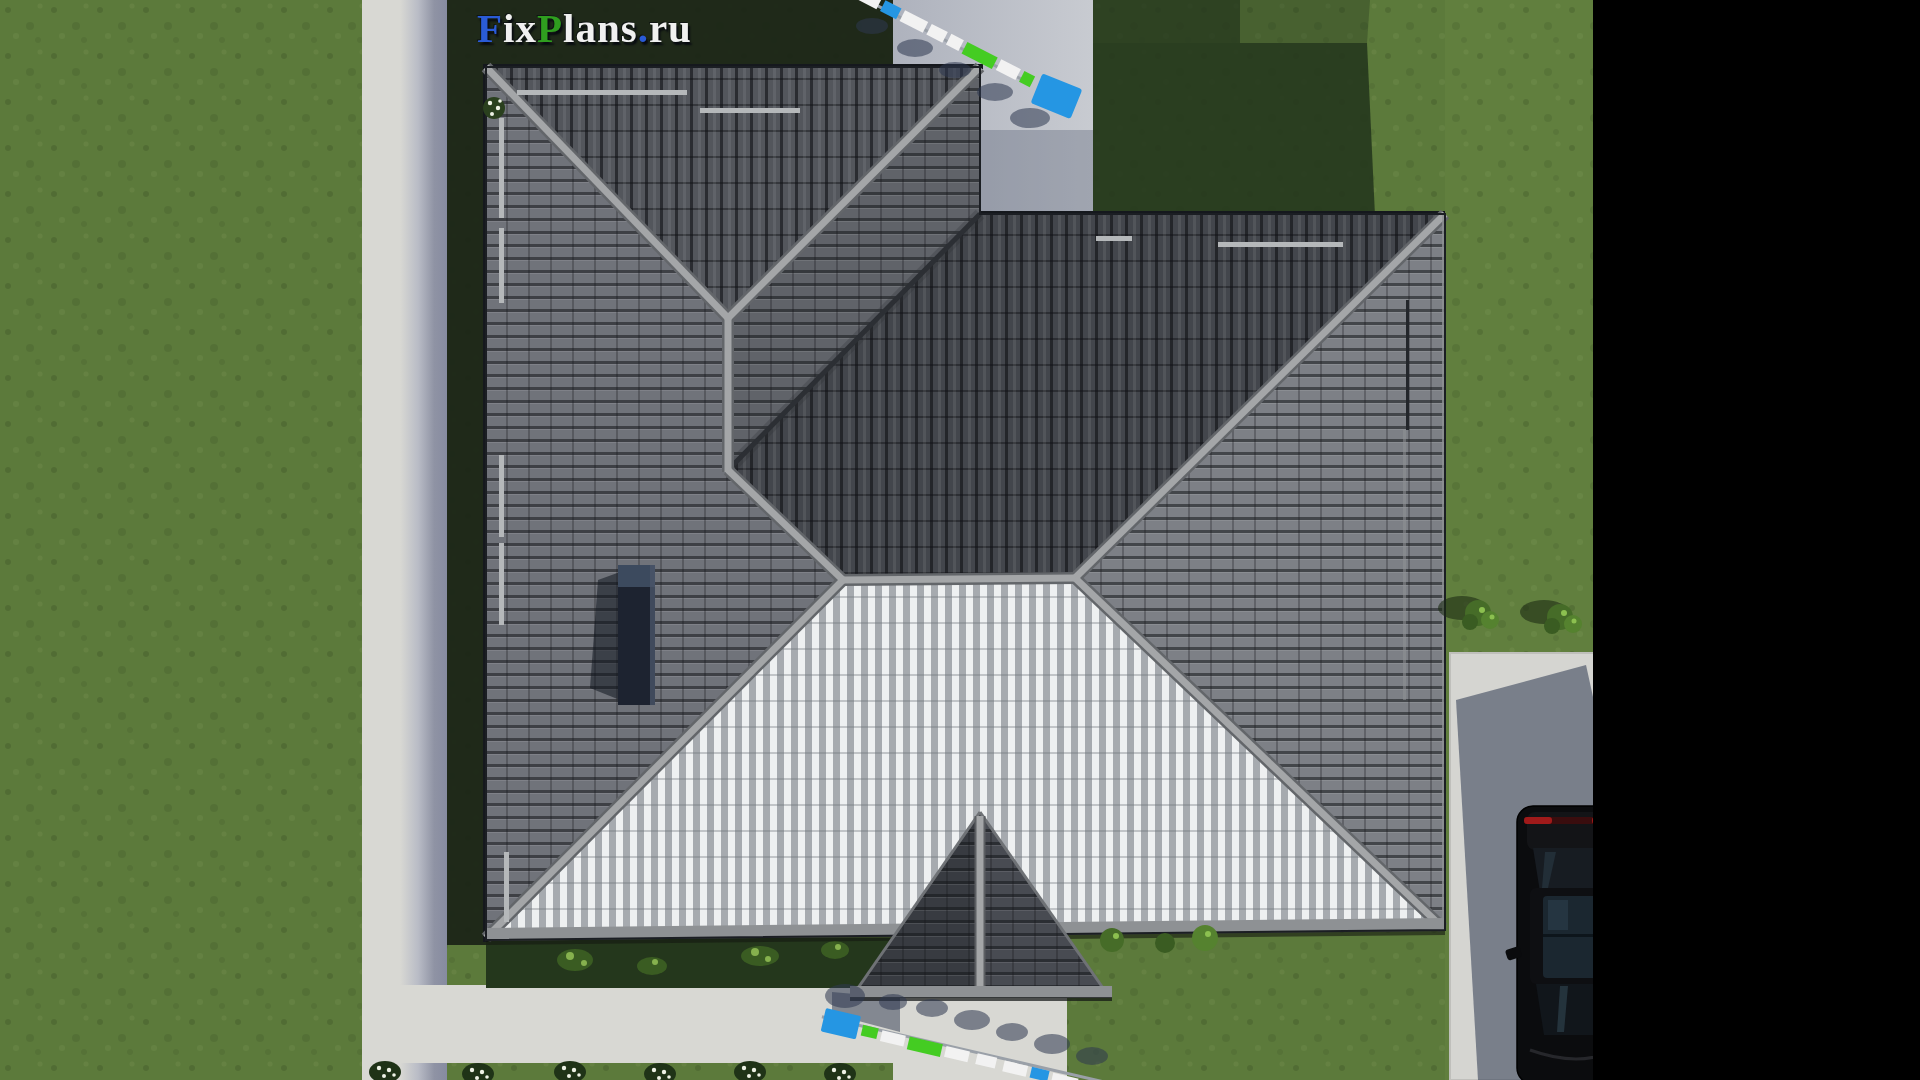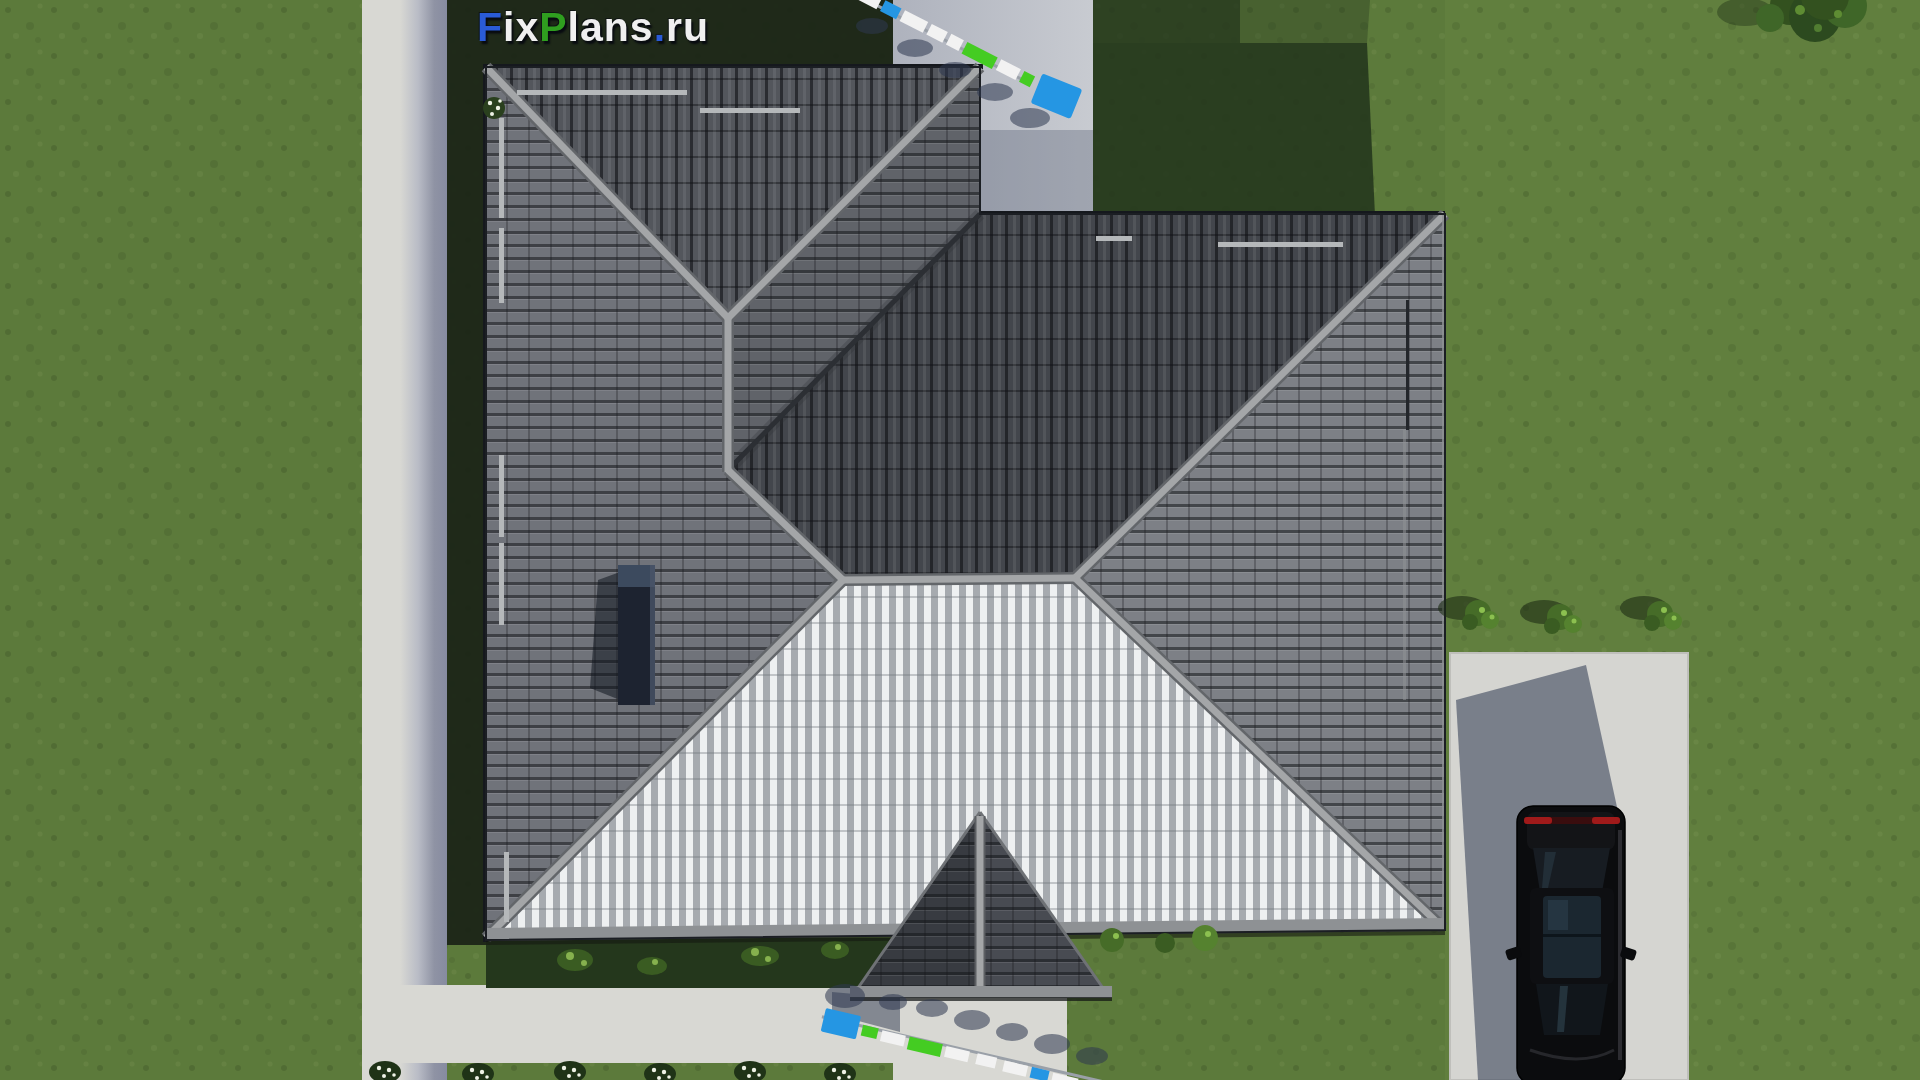--- a/index.html
+++ b/index.html
@@ -1,16 +1,16 @@
 <!DOCTYPE html>
 <html style="--lawn: #5c7a3b; --lawn_light: #6b8a45; --lawn_dark: #23351d; --path: #d8d8d3; --path_shadow: #8f93a4; --pad: #b9bdc6; --driveway: #d5d5d1; --roof_west: #70737a; --roof_east_left: #606369; --roof_north_left: #53565c; --roof_north_right: #43464c; --roof_east_right: #7d8086; --stripe_light: #eef0f1; --stripe_gray: #a6aaaf; --ridge: #a4a6a8; --valley: #2c2f34; --portico_left: #383b41; --portico_right: #484b52; --eave: #8e9194; --chimney: #1d2330; --scale_white: #f2f2f2; --scale_blue: #2596e3; --scale_green: #44cc22; --shadow_navy: #2e3850; --car_body: #0b0c0e; --car_glass: #1b2730; --tail_light: #a01a1a; --bush: #466c28; --bush_light: #8cc050; --flower_white: #eef2e6; --tree: #33511f; --logo_blue: #2a5bd7; --logo_green: #2f9e1f; --logo_white: #f0f0f0;"><head>
 <meta charset="utf-8">
 <style>
   html,body{margin:0;padding:0;background:#000;}
-  .stage{position:relative;width:1920px;height:1080px;overflow:hidden;background:var(--lawn,#5c7a3b);font-family:Liberation Sans, sans-serif;}
+  .stage{position:relative;width:1593px;height:1080px;overflow:hidden;background:var(--lawn,#5c7a3b);font-family:Liberation Serif, serif;}
   .stage svg{position:absolute;inset:0;display:block;}
   .watermark{position:absolute;left:477px;top:4px;font-weight:800;font-size:41px;letter-spacing:1px;
     text-shadow:2px 3px 2px rgba(5,8,15,.9),-1px -1px 0 rgba(5,8,15,.6);white-space:nowrap;user-select:none;}
   .c-blue{color:var(--logo_blue,#2a5bd7);}
   .c-green{color:var(--logo_green,#2f9e1f);}
   .c-white{color:var(--logo_white,#f0f0f0);}
 </style>
 </head>
 <body>
 

